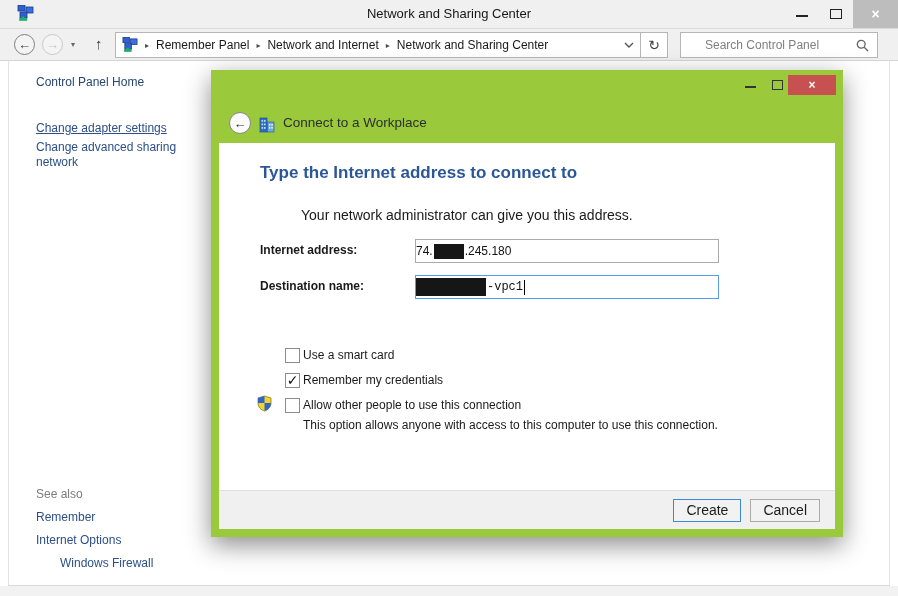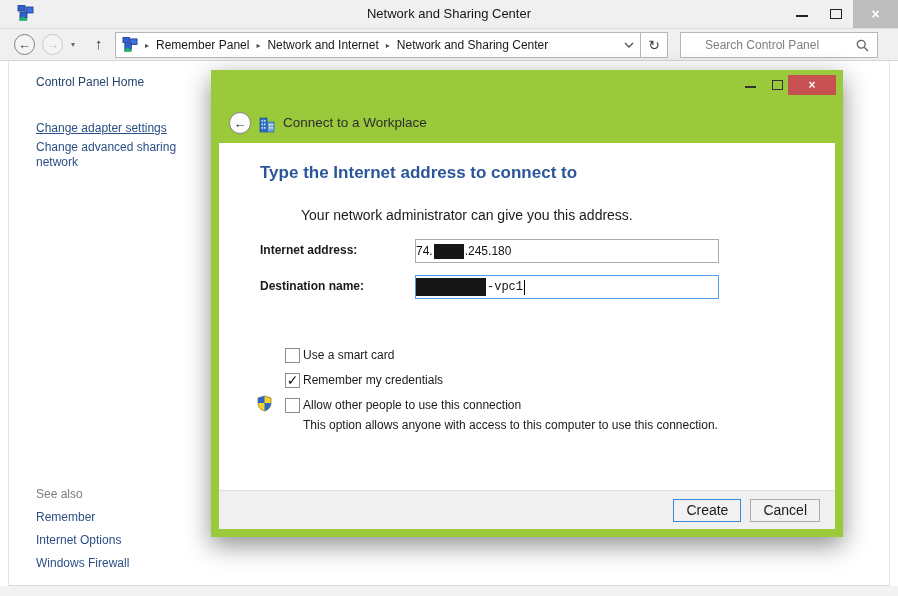--- a/index.html
+++ b/index.html
@@ -172,21 +172,21 @@
     <div class="frame-right"></div>
     <div class="frame-bottom"></div>
     <div class="frame-strip"></div>
 
     <div class="sidelink home-link" style="top:14px;">Control Panel Home</div>
     <div class="sidelink task-link" style="top:60px;text-decoration:underline;">Change adapter settings</div>
     <div class="sidelink task-link" style="top:79px;width:158px;">Change advanced sharing network</div>
     <div class="sidelink see-also" style="top:426px;">See also</div>
     <div class="sidelink task-link" style="top:449px;">Remember</div>
     <div class="sidelink task-link" style="top:472px;">Internet Options</div>
-    <div class="sidelink task-link" style="top:495px;">Windows Firewall</div>
+    <div class="sidelink task-link" style="top:495px;margin-left:24px;">Windows Firewall</div>
 
     <div class="dialog">
       <div class="dlg-min"></div>
       <div class="dlg-max"></div>
       <div class="dlg-close">
         <span>×</span>
       </div>
 
       <div class="dlg-back">
         <span>←</span>

